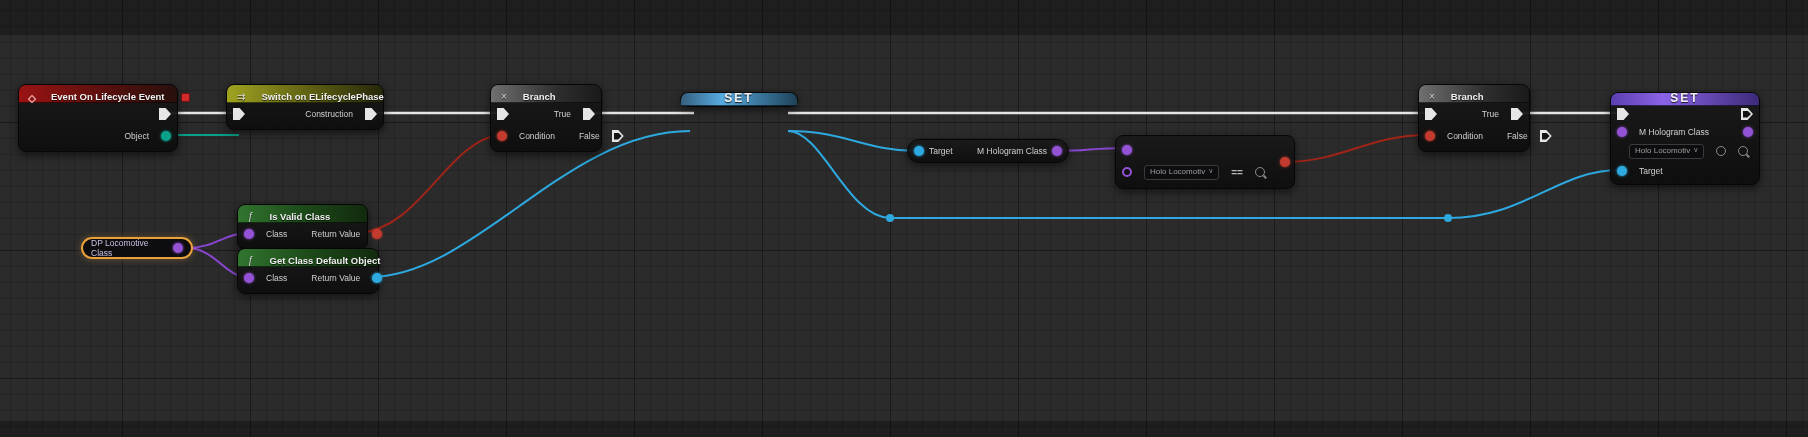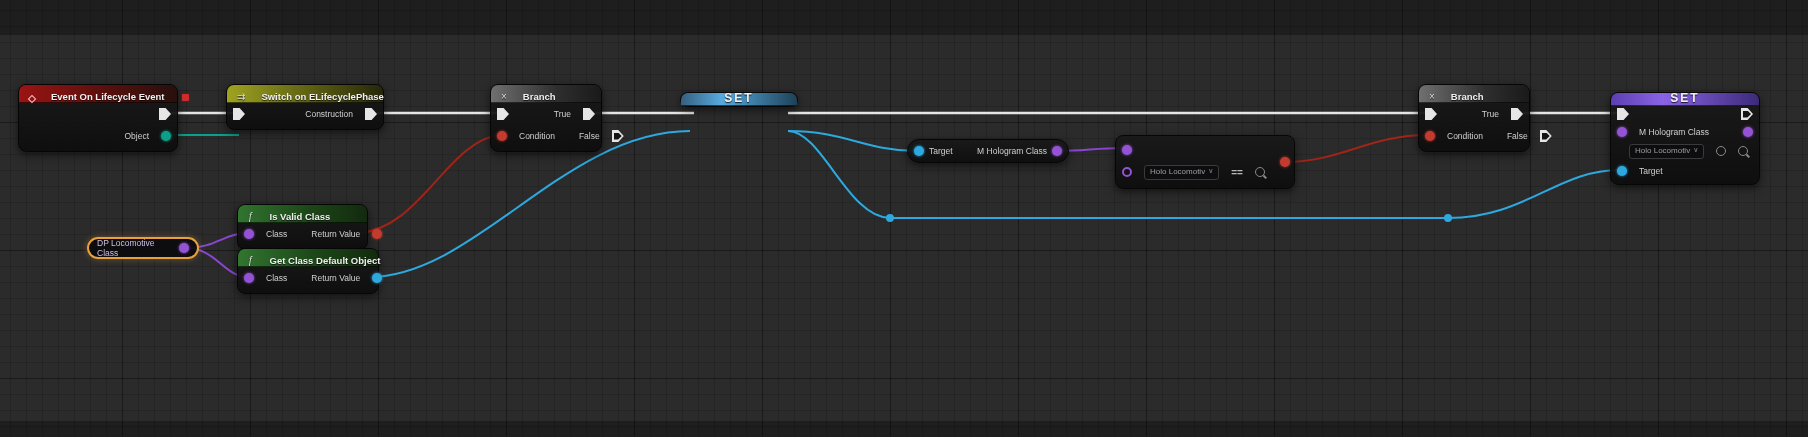--- a/index.html
+++ b/index.html
@@ -209,21 +209,21 @@
         <span class="micon"></span>
         <span class="micon mag"></span>
       </div>
       <div class="row" style="height:19px">
         <span class="pin fill" style="--c:#2da9e0"></span>
         <span class="plabel">Target</span>
       </div>
     </div>
   </div>
 
-  <div class="pill" style="left:87px;top:237px;width:112px">
+  <div class="pill" style="left:81px;top:237px;width:112px">
     <span>DP Locomotive Class</span>
     <span class="sp"></span>
     <span class="pin fill" style="--c:#9452d4"></span>
   </div>
 
   <div class="node" style="left:237px;top:204px;width:131px">
     <div class="hdr func">
       <span class="ico">ƒ</span>
       <span>Is Valid Class</span>
     </div>

